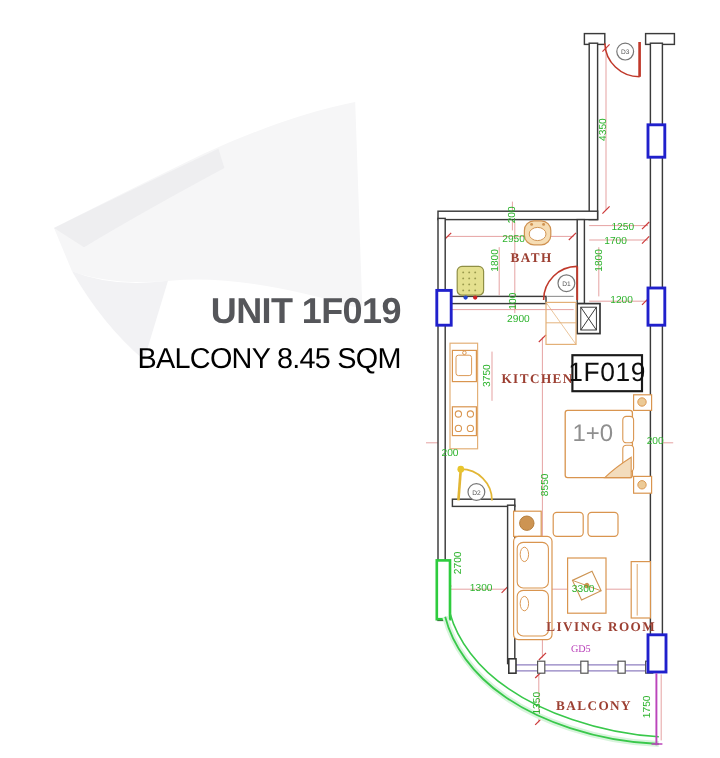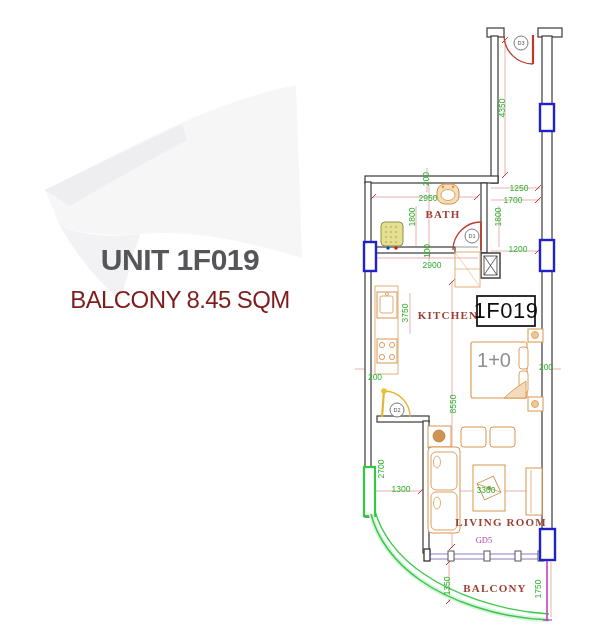--- a/index.html
+++ b/index.html
@@ -1,22 +1,22 @@
 <!DOCTYPE html>
 <html><head>
 <meta charset="utf-8">
 <style>
   html,body{margin:0;padding:0;background:#fff;}
   .canvas{position:relative;width:600px;height:632px;background:#ffffff;overflow:hidden;
           font-family:"Liberation Sans",sans-serif;}
   .plan-svg{position:absolute;left:0;top:0;}
-  .title-block{position:absolute;left:26px;top:243px;width:308px;text-align:center;color:#55565a;}
+  .title-block{position:absolute;left:26px;top:243px;width:308px;text-align:right;color:#55565a;}
   .unit-title{font-size:30px;font-weight:bold;letter-spacing:-0.5px;margin-bottom:10px;}
   .area-line{font-size:24px;line-height:25px;letter-spacing:-0.6px;white-space:nowrap;}
-  .area-line.balcony{color:#7f1d1d;}
+  .area-line.balcony{color:#000000;}
 
   
   .wall{fill:#ffffff;stroke:#3a3a3a;stroke-width:1.2;}
   .dim{fill:#2db32d;font-size:8.5px;font-family:"Liberation Sans",sans-serif;
        text-anchor:middle;dominant-baseline:middle;}
   .room{fill:#9c3f32;font-family:"Liberation Serif",serif;font-size:11px;
         letter-spacing:1.2px;text-anchor:middle;font-weight:600;}
   .dtag-circle{fill:#ffffff;stroke:#777;stroke-width:1;}
   .dtag{fill:#555;font-size:5.5px;text-anchor:middle;dominant-baseline:middle;
         font-family:"Liberation Sans",sans-serif;}

